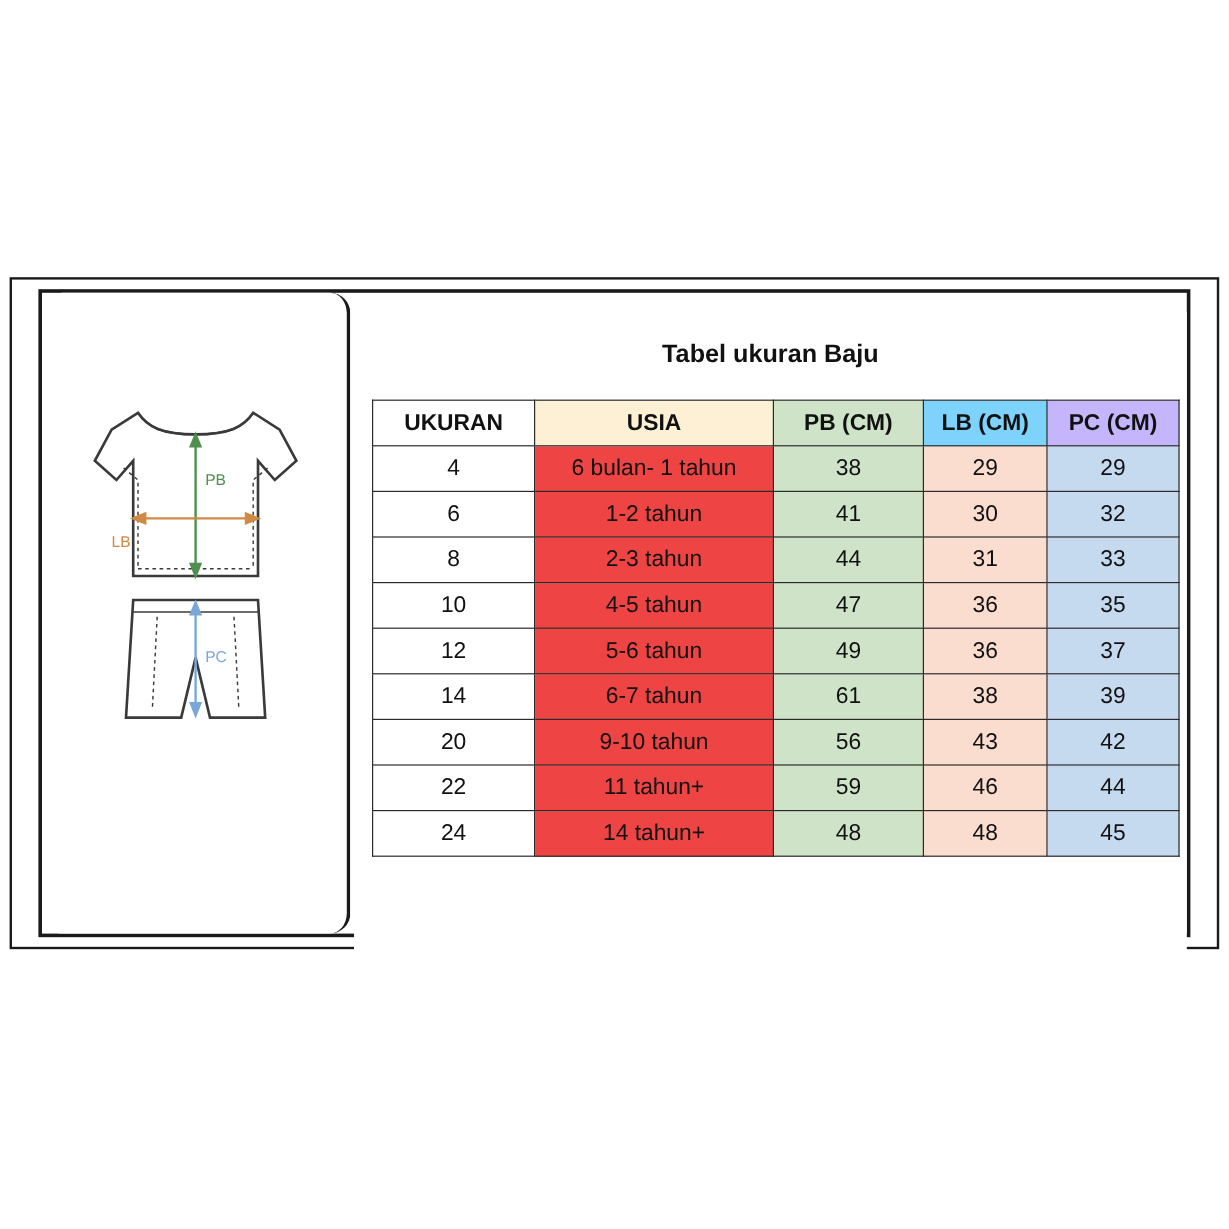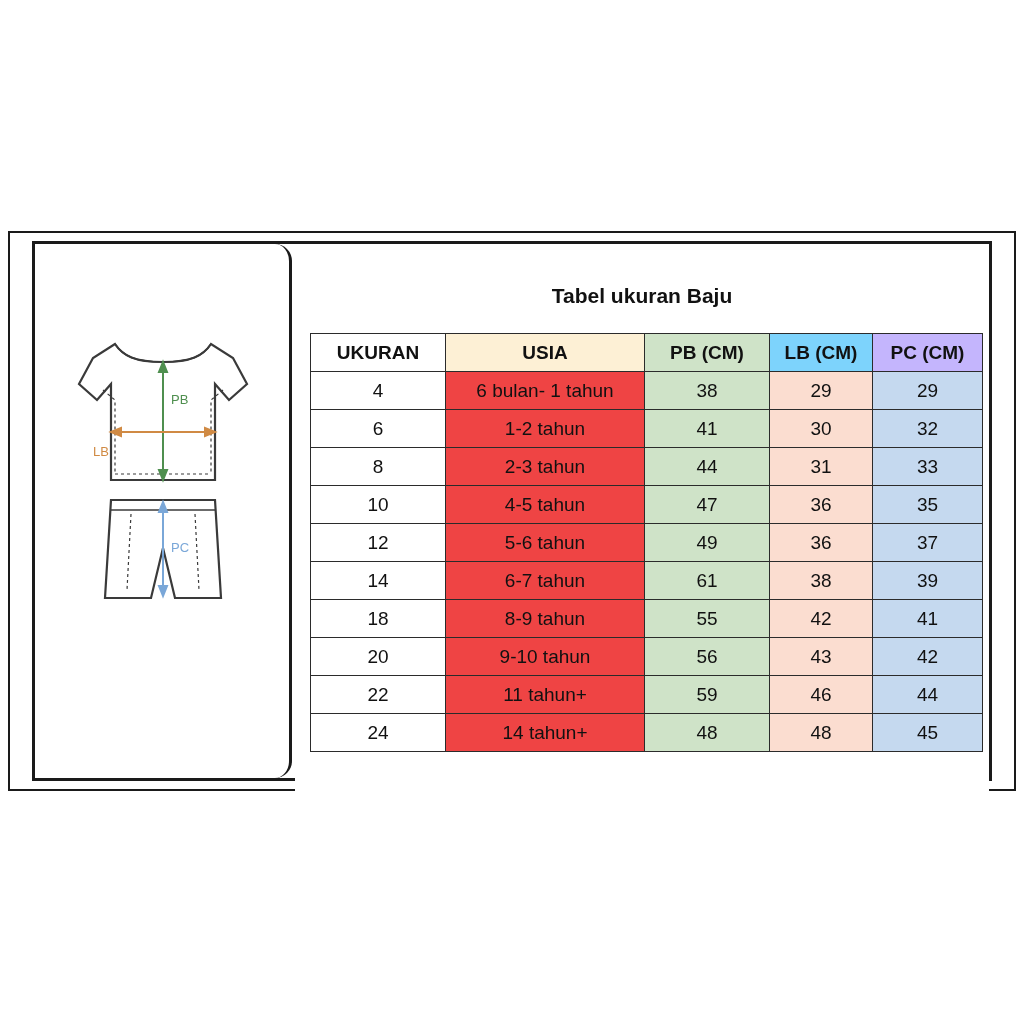--- a/index.html
+++ b/index.html
@@ -261,27 +261,20 @@
           <td class="c-pc">37</td>
         </tr>
         <tr>
           <td class="c-ukuran">14</td>
           <td class="c-usia">6-7 tahun</td>
           <td class="c-pb">61</td>
           <td class="c-lb">38</td>
           <td class="c-pc">39</td>
         </tr>
         <tr>
-          <td class="c-ukuran">18</td>
-          <td class="c-usia">8-9 tahun</td>
-          <td class="c-pb">55</td>
-          <td class="c-lb">42</td>
-          <td class="c-pc">41</td>
-        </tr>
-        <tr>
           <td class="c-ukuran">20</td>
           <td class="c-usia">9-10 tahun</td>
           <td class="c-pb">56</td>
           <td class="c-lb">43</td>
           <td class="c-pc">42</td>
         </tr>
         <tr>
           <td class="c-ukuran">22</td>
           <td class="c-usia">11 tahun+</td>
           <td class="c-pb">59</td>

